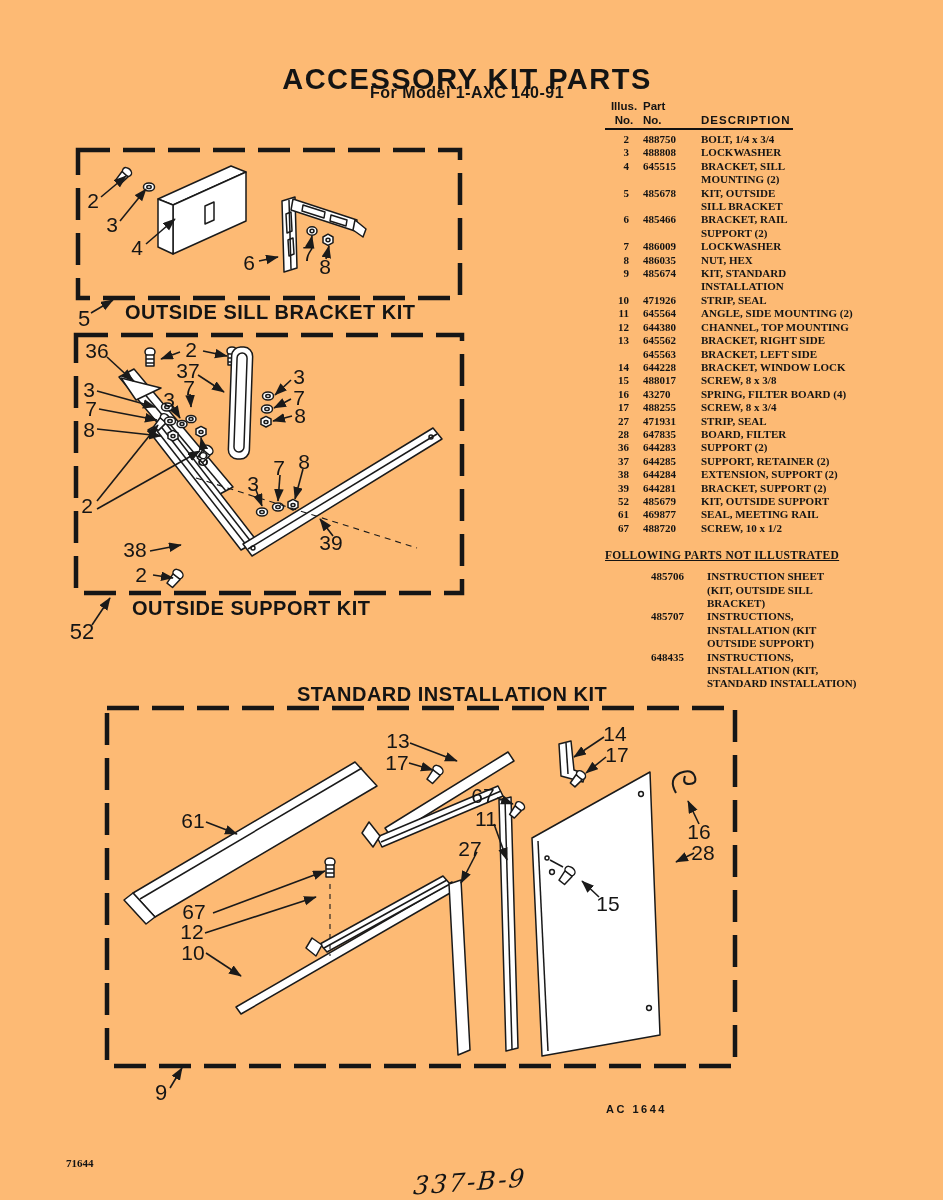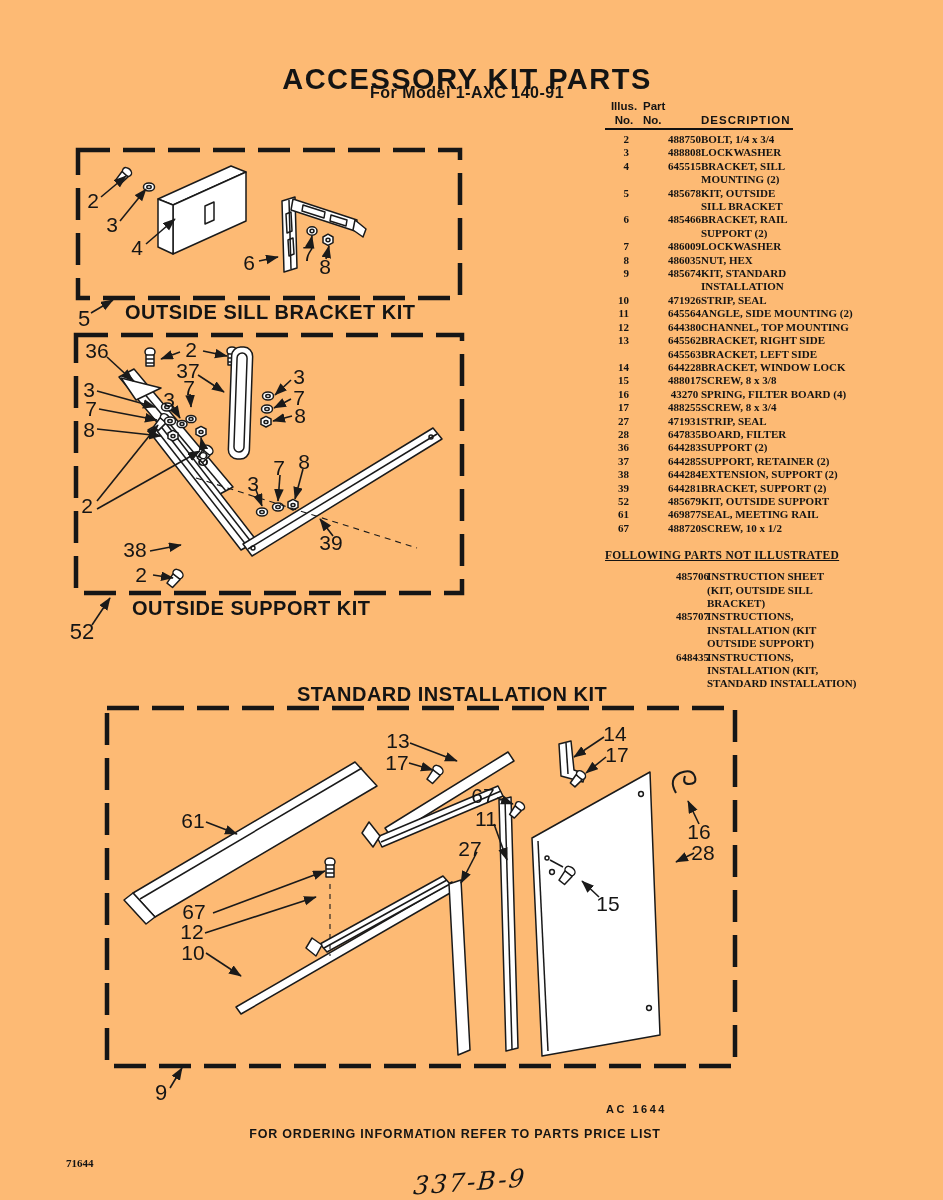--- a/index.html
+++ b/index.html
@@ -13,21 +13,21 @@
   .ptable{position:absolute;left:605px;top:99px;width:258px;}
   .phead{display:grid;grid-template-columns:38px 58px 160px;
          font-family:"Liberation Sans",sans-serif;font-weight:700;font-size:11.5px;line-height:14px;}
   .phead .c{text-align:center;}
   .phead .desc{text-align:left;letter-spacing:1px;}
   .hrule{border-top:2px solid #111;width:188px;margin-top:1px;margin-bottom:3px;}
   .prow{display:grid;grid-template-columns:38px 58px 162px;
         font-family:"Liberation Serif","DejaVu Serif",serif;font-weight:700;
         font-size:11px;line-height:13.4px;}
   .pno{text-align:right;padding-right:14px;}
-  .ppart{text-align:center;margin-left:25px;}
+  .ppart{text-align:left;}
   .pdesc{white-space:pre-line;}
   .ni-head{font-family:"Liberation Serif","DejaVu Serif",serif;font-weight:700;font-size:11.5px;
            text-decoration:underline;margin-top:14px;margin-bottom:9px;letter-spacing:.3px;}
   .ni-row{display:grid;grid-template-columns:56px 158px;padding-left:46px;
           font-family:"Liberation Serif","DejaVu Serif",serif;font-weight:700;
           font-size:11px;line-height:13.4px;}
   
   .seclabel{position:absolute;font-weight:700;font-size:20px;letter-spacing:.5px;white-space:nowrap;}
   .co{position:absolute;transform:translate(-50%,-50%);font-size:21px;font-weight:500;
       font-family:"Liberation Sans",sans-serif;color:#151515;white-space:nowrap;}
@@ -487,17 +487,16 @@
   <span class="co txt" style="left:486px;top:819px">11</span>
   <span class="co txt" style="left:470px;top:849px">27</span>
   <span class="co txt" style="left:699px;top:832px">16</span>
   <span class="co txt" style="left:703px;top:853px">28</span>
   <span class="co txt" style="left:608px;top:904px">15</span>
   <span class="co txt" style="left:194px;top:912px">67</span>
   <span class="co txt" style="left:192px;top:932px">12</span>
   <span class="co txt" style="left:193px;top:953px">10</span>
 
   <div class="ac txt">AC 1644</div>
-  <div class="order txt">FOR ORDERING INFORMATION REFER TO PARTS PRICE LIST</div>
   <div class="docnum txt">71644</div>
   <div class="hand txt">337-B-9</div>
 
 </div>
 
 </body></html>

